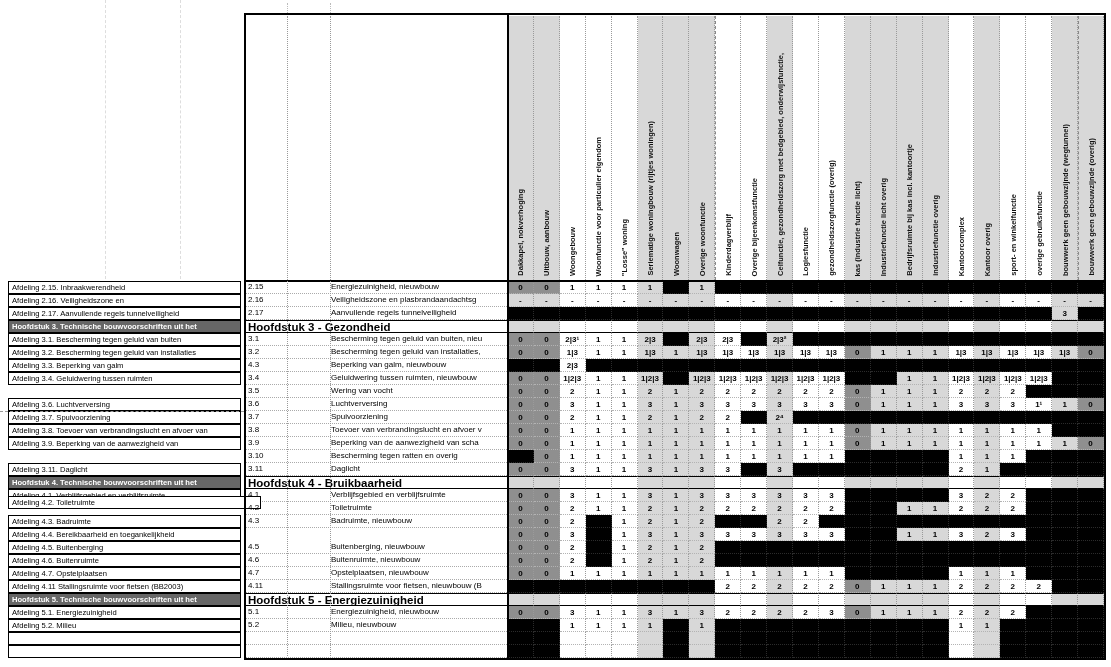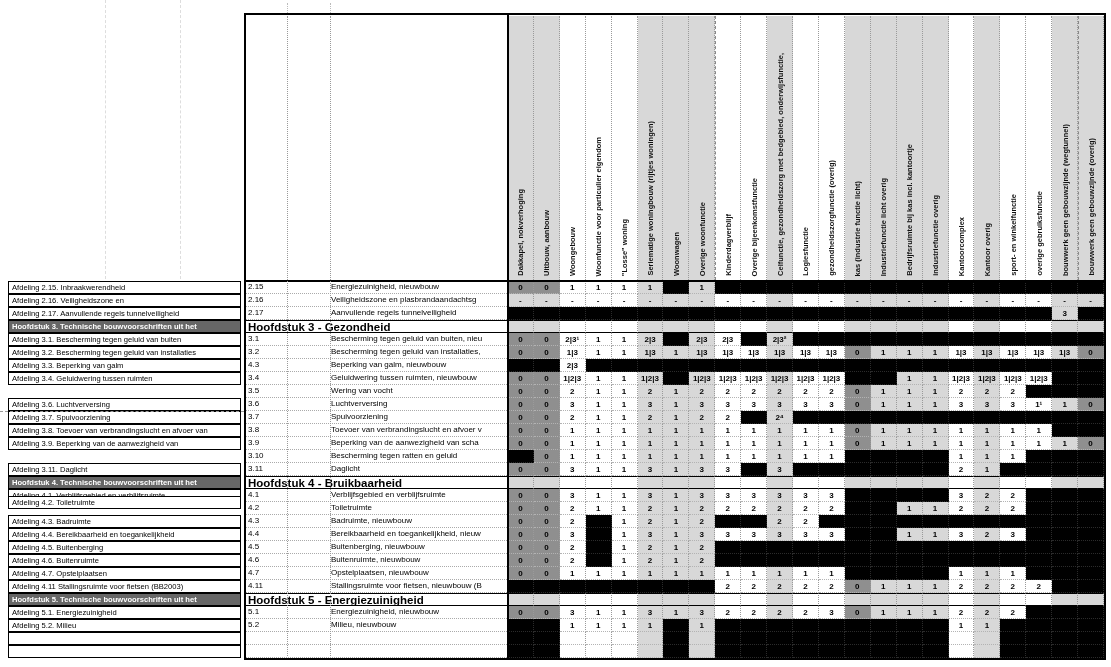--- a/index.html
+++ b/index.html
@@ -457,21 +457,21 @@
     <div class="mc" style="left: 896.696px; top: 437px; width: 25.913px; height: 13px; background: rgb(216, 216, 216);">1</div>
     <div class="mc" style="left: 922.609px; top: 437px; width: 25.913px; height: 13px; background: rgb(216, 216, 216);">1</div>
     <div class="mc" style="left: 948.522px; top: 437px; width: 25.913px; height: 13px; background: rgb(255, 255, 255);">1</div>
     <div class="mc" style="left: 974.435px; top: 437px; width: 25.913px; height: 13px; background: rgb(216, 216, 216);">1</div>
     <div class="mc" style="left: 1000.35px; top: 437px; width: 25.913px; height: 13px; background: rgb(255, 255, 255);">1</div>
     <div class="mc" style="left: 1026.26px; top: 437px; width: 25.913px; height: 13px; background: rgb(255, 255, 255);">1</div>
     <div class="mc" style="left: 1052.17px; top: 437px; width: 25.913px; height: 13px; background: rgb(216, 216, 216);">1</div>
     <div class="mc" style="left: 1078.09px; top: 437px; width: 25.913px; height: 13px; background: rgb(143, 143, 143);">0</div>
     <div class="midrow" style="left: 246px; top: 450px; width: 261px; height: 13px;">
       <span class="code">3.10</span>
-      <span class="desc">Bescherming tegen ratten en geluid</span>
+      <span class="desc">Bescherming tegen ratten en overig</span>
     </div>
     <div class="mc blk" style="left: 508px; top: 450px; width: 25.913px; height: 13px; background: rgb(0, 0, 0);"></div>
     <div class="mc" style="left: 533.913px; top: 450px; width: 25.913px; height: 13px; background: rgb(143, 143, 143);">0</div>
     <div class="mc" style="left: 559.826px; top: 450px; width: 25.913px; height: 13px; background: rgb(255, 255, 255);">1</div>
     <div class="mc" style="left: 585.739px; top: 450px; width: 25.913px; height: 13px; background: rgb(255, 255, 255);">1</div>
     <div class="mc" style="left: 611.652px; top: 450px; width: 25.913px; height: 13px; background: rgb(255, 255, 255);">1</div>
     <div class="mc" style="left: 637.565px; top: 450px; width: 25.913px; height: 13px; background: rgb(216, 216, 216);">1</div>
     <div class="mc" style="left: 663.478px; top: 450px; width: 25.913px; height: 13px; background: rgb(216, 216, 216);">1</div>
     <div class="mc" style="left: 689.391px; top: 450px; width: 25.913px; height: 13px; background: rgb(216, 216, 216);">1</div>
     <div class="mc" style="left: 715.304px; top: 450px; width: 25.913px; height: 13px; background: rgb(255, 255, 255);">1</div>
@@ -565,21 +565,21 @@
     <div class="mc blk" style="left: 844.87px; top: 489px; width: 25.913px; height: 13px; background: rgb(0, 0, 0);"></div>
     <div class="mc blk" style="left: 870.783px; top: 489px; width: 25.913px; height: 13px; background: rgb(0, 0, 0);"></div>
     <div class="mc blk" style="left: 896.696px; top: 489px; width: 25.913px; height: 13px; background: rgb(0, 0, 0);"></div>
     <div class="mc blk" style="left: 922.609px; top: 489px; width: 25.913px; height: 13px; background: rgb(0, 0, 0);"></div>
     <div class="mc" style="left: 948.522px; top: 489px; width: 25.913px; height: 13px; background: rgb(255, 255, 255);">3</div>
     <div class="mc" style="left: 974.435px; top: 489px; width: 25.913px; height: 13px; background: rgb(216, 216, 216);">2</div>
     <div class="mc" style="left: 1000.35px; top: 489px; width: 25.913px; height: 13px; background: rgb(255, 255, 255);">2</div>
     <div class="mc blk" style="left: 1026.26px; top: 489px; width: 25.913px; height: 13px; background: rgb(0, 0, 0);"></div>
     <div class="mc blk" style="left: 1052.17px; top: 489px; width: 25.913px; height: 13px; background: rgb(0, 0, 0);"></div>
     <div class="mc blk" style="left: 1078.09px; top: 489px; width: 25.913px; height: 13px; background: rgb(0, 0, 0);"></div>
-    <div class="lbl" style="left: 8px; top: 496px; width: 233px; height: 13px;"><span>Afdeling 4.2. Toiletruimte</span></div>
+    <div class="lbl" style="left: 8px; top: 496px; width: 253px; height: 13px;"><span>Afdeling 4.2. Toiletruimte</span></div>
     <div class="midrow" style="left: 246px; top: 502px; width: 261px; height: 13px;">
       <span class="code">4.2</span>
       <span class="desc">Toiletruimte</span>
     </div>
     <div class="mc" style="left: 508px; top: 502px; width: 25.913px; height: 13px; background: rgb(143, 143, 143);">0</div>
     <div class="mc" style="left: 533.913px; top: 502px; width: 25.913px; height: 13px; background: rgb(143, 143, 143);">0</div>
     <div class="mc" style="left: 559.826px; top: 502px; width: 25.913px; height: 13px; background: rgb(255, 255, 255);">2</div>
     <div class="mc" style="left: 585.739px; top: 502px; width: 25.913px; height: 13px; background: rgb(255, 255, 255);">1</div>
     <div class="mc" style="left: 611.652px; top: 502px; width: 25.913px; height: 13px; background: rgb(255, 255, 255);">1</div>
     <div class="mc" style="left: 637.565px; top: 502px; width: 25.913px; height: 13px; background: rgb(216, 216, 216);">2</div>
@@ -622,24 +622,20 @@
     <div class="mc blk" style="left: 870.783px; top: 515px; width: 25.913px; height: 13px; background: rgb(0, 0, 0);"></div>
     <div class="mc blk" style="left: 896.696px; top: 515px; width: 25.913px; height: 13px; background: rgb(0, 0, 0);"></div>
     <div class="mc blk" style="left: 922.609px; top: 515px; width: 25.913px; height: 13px; background: rgb(0, 0, 0);"></div>
     <div class="mc blk" style="left: 948.522px; top: 515px; width: 25.913px; height: 13px; background: rgb(0, 0, 0);"></div>
     <div class="mc blk" style="left: 974.435px; top: 515px; width: 25.913px; height: 13px; background: rgb(0, 0, 0);"></div>
     <div class="mc blk" style="left: 1000.35px; top: 515px; width: 25.913px; height: 13px; background: rgb(0, 0, 0);"></div>
     <div class="mc blk" style="left: 1026.26px; top: 515px; width: 25.913px; height: 13px; background: rgb(0, 0, 0);"></div>
     <div class="mc blk" style="left: 1052.17px; top: 515px; width: 25.913px; height: 13px; background: rgb(0, 0, 0);"></div>
     <div class="mc blk" style="left: 1078.09px; top: 515px; width: 25.913px; height: 13px; background: rgb(0, 0, 0);"></div>
     <div class="lbl" style="left: 8px; top: 528px; width: 233px; height: 13px;"><span>Afdeling 4.4. Bereikbaarheid en toegankelijkheid</span></div>
-    <div class="midrow" style="left: 246px; top: 528px; width: 261px; height: 13px;">
-      <span class="code">4.4</span>
-      <span class="desc">Bereikbaarheid en toegankelijkheid, nieuw</span>
-    </div>
     <div class="mc" style="left: 508px; top: 528px; width: 25.913px; height: 13px; background: rgb(143, 143, 143);">0</div>
     <div class="mc" style="left: 533.913px; top: 528px; width: 25.913px; height: 13px; background: rgb(143, 143, 143);">0</div>
     <div class="mc" style="left: 559.826px; top: 528px; width: 25.913px; height: 13px; background: rgb(255, 255, 255);">3</div>
     <div class="mc blk" style="left: 585.739px; top: 528px; width: 25.913px; height: 13px; background: rgb(0, 0, 0);"></div>
     <div class="mc" style="left: 611.652px; top: 528px; width: 25.913px; height: 13px; background: rgb(255, 255, 255);">1</div>
     <div class="mc" style="left: 637.565px; top: 528px; width: 25.913px; height: 13px; background: rgb(216, 216, 216);">3</div>
     <div class="mc" style="left: 663.478px; top: 528px; width: 25.913px; height: 13px; background: rgb(216, 216, 216);">1</div>
     <div class="mc" style="left: 689.391px; top: 528px; width: 25.913px; height: 13px; background: rgb(216, 216, 216);">3</div>
     <div class="mc" style="left: 715.304px; top: 528px; width: 25.913px; height: 13px; background: rgb(255, 255, 255);">3</div>
     <div class="mc" style="left: 741.217px; top: 528px; width: 25.913px; height: 13px; background: rgb(255, 255, 255);">3</div>

